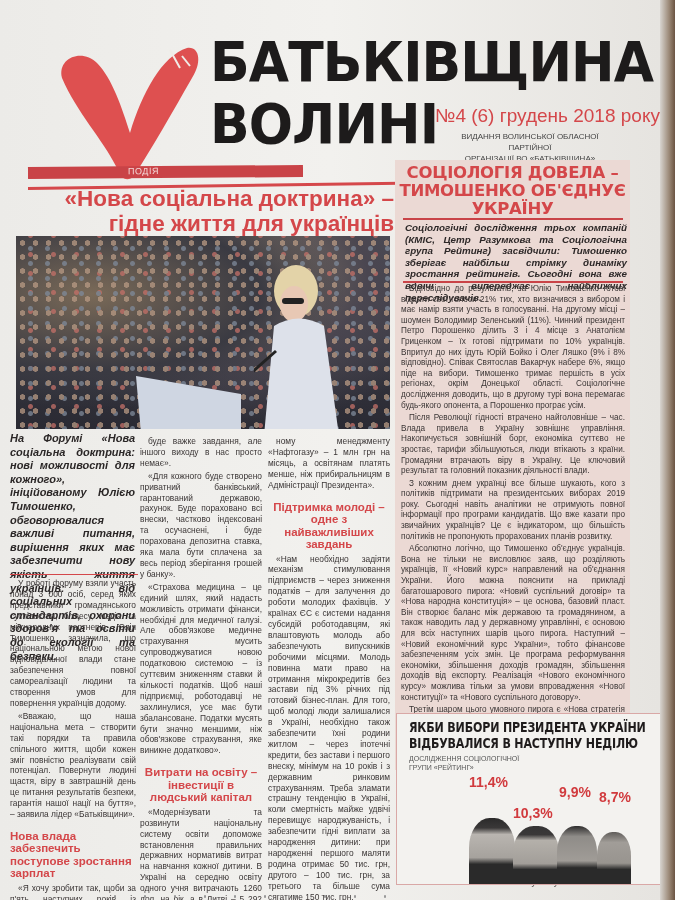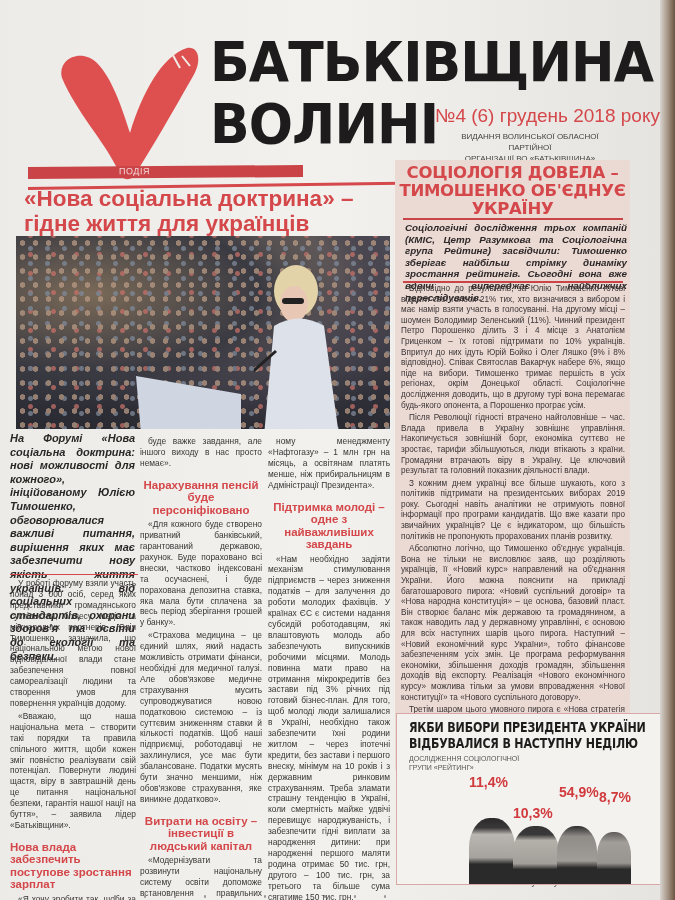--- a/index.html
+++ b/index.html
@@ -8,22 +8,22 @@
   .edge{position:absolute;left:660px;top:0;width:15px;height:900px;background:linear-gradient(90deg,#d8d5d0,#9c8a78 60%,#6b5442);}
   
   .heart{position:absolute;left:52px;top:38px;width:150px;height:150px;}
   .title1{position:absolute;left:210px;top:34px;font-weight:900;font-size:56px;letter-spacing:-1px;color:#1d1b1b;line-height:1;font-family:"DejaVu Sans",sans-serif;transform:scaleX(0.93);transform-origin:left;}
   .title2{position:absolute;left:210px;top:96px;font-weight:900;font-size:56px;letter-spacing:-1px;color:#1d1b1b;line-height:1;font-family:"DejaVu Sans",sans-serif;transform:scaleX(0.93);transform-origin:left;}
   .issue{position:absolute;left:435px;top:105px;color:#d4474a;font-size:19px;}
   .publisher{position:absolute;left:440px;top:131px;font-size:8px;color:#444;text-align:center;width:180px;line-height:11px;text-transform:uppercase;}
   .redline{position:absolute;left:28px;top:187px;width:600px;height:3px;background:#d5484b;transform:rotate(-0.8deg);transform-origin:left;}
   
   .rubric{position:absolute;left:28px;top:166px;width:275px;height:12px;background:#c94347;transform:rotate(-0.4deg);}
-  .rubric span{position:absolute;left:79px;top:0;font-size:9px;color:#f4d8d8;letter-spacing:0.5px;padding-left:12px;}
-  .lead-head{position:absolute;left:24px;top:186px;width:370px;text-align:left;color:#d4474a;font-weight:bold;font-size:22.5px;line-height:25px;}
+  .rubric span{position:absolute;left:88px;top:0;font-size:9px;color:#f4d8d8;letter-spacing:0.5px;padding-left:12px;}
+  .lead-head{position:absolute;left:24px;top:186px;width:370px;text-align:right;color:#d4474a;font-weight:bold;font-size:22.5px;line-height:25px;}
   
   .photo{position:absolute;left:16px;top:236px;width:374px;height:193px;overflow:hidden;background:
     radial-gradient(ellipse at 20% 30%,#7a6a58 0,#3a3a42 40%,transparent 60%),
     radial-gradient(ellipse at 60% 20%,#8c7d6c 0,#4a4650 40%,transparent 70%),
     linear-gradient(180deg,#4d525e 0%,#3c3c46 40%,#2a2a33 100%);}
   .crowd{position:absolute;inset:0;background-image:radial-gradient(circle,#b89a84 2.5px,transparent 3px),radial-gradient(circle,#7f8a9a 2px,transparent 3px),radial-gradient(circle,#c47068 2px,transparent 3px);background-size:13px 14px,17px 15px,23px 19px;background-position:0 0,6px 5px,3px 9px;opacity:0.75;}
   .speaker{position:absolute;left:238px;top:20px;width:90px;height:180px;}
   .podium{position:absolute;left:120px;top:140px;width:105px;height:60px;background:#cfd6e2;clip-path:polygon(0 0,100% 30%,100% 100%,5% 100%);}
   
   .col{position:absolute;font-size:8.4px;line-height:10.9px;text-align:justify;color:#3a3535;}
@@ -83,28 +83,27 @@
       <rect x="28" y="42" width="22" height="6" rx="3" fill="#222"></rect>
       <path d="M20 70 Q45 55 70 70 L85 180 L10 180 Z" fill="#dde1ea"></path>
       <path d="M22 95 L-40 150" stroke="#222" stroke-width="3"></path>
     </svg>
   </div>
 
   <div class="intro">На Форумі «Нова соціальна доктрина: нові можливості для кожного», ініційованому Юлією Тимошенко, обговорювалися важливі питання, вирішення яких має забезпечити нову якість життя українців: від соціальних стандартів, охорони здоров'я та освіти до екології та безпеки.</div>
   <div class="intro-line"></div>
   <div class="col" style="left:10px;top:578px;width:126px;">
     <p>У роботі форуму взяли участь понад 3 000 осіб, серед яких представники громадянського суспільства, бізнесу, медіа та міжнародних партнерів. Юлія Тимошенко зазначила, що національною метою нової відповідальної влади стане забезпечення повної самореалізації людини та створення умов для повернення українців додому.</p>
-    <p>«Вважаю, що наша національна мета – створити такі порядки та правила спільного життя, щоби кожен зміг повністю реалізувати свій потенціал. Повернути людині щастя, віру в завтрашній день це питання національної безпеки, гарантія нашої нації на буття», – заявила лідер «Батьківщини».</p>
+    <p>«Вважаю, що наша національна мета – створити такі порядки та правила спільного життя, щоби кожен зміг повністю реалізувати свій потенціал. Повернути людині щастя, віру в завтрашній день це питання результатів безпеки, гарантія нашої нації на буття», – заявила лідер «Батьківщини».</p>
     <div class="sub left">Нова влада забезпечить поступове зростання зарплат</div>
     <p>«Я хочу зробити так, щоби за п'ять наступних років із моменту виборів нового президента середня заробітна плата в Україні поступово, кожного року, наздоганяла якусь країну, яка біля нас розташована і яка має трохи вищі доходи. І щоби через п'ять років ми мали хоча б таку ж заробітну плату, як у Польщі сьогодні. Це</p>
   </div>
 
   <div class="col" style="left:140px;top:436px;width:122px;">
     <p>буде важке завдання, але іншого виходу в нас просто немає».</p>
-    <div class="sub">Нарахування пенсій буде персоніфіковано</div>
     <p>«Для кожного буде створено приватний банківський, гарантований державою, рахунок. Буде пораховано всі внески, частково індексовані та осучаснені, і буде порахована депозитна ставка, яка мала бути сплачена за весь період зберігання грошей у банку».</p>
     <p>«Страхова медицина – це єдиний шлях, який надасть можливість отримати фінанси, необхідні для медичної галузі. Але обов'язкове медичне страхування мусить супроводжуватися новою податковою системою – із суттєвим зниженням ставки й кількості податків. Щоб наші підприємці, роботодавці не захлинулися, усе має бути збалансоване. Податки мусять бути значно меншими, ніж обов'язкове страхування, яке виникне додатково».</p>
     <div class="sub">Витрати на освіту – інвестиції в людський капітал</div>
     <p>«Модернізувати та розвинути національну систему освіти допоможе встановлення правильних державних нормативів витрат на навчання кожної дитини. В Україні на середню освіту одного учня витрачають 1260 дол. на рік, а в Литві – 5 292 доларів! У ці нормативи треба закласти всі необхідні кошти для гідних зарплат освітян, організації навчального процесу, повного матеріально-технічного забезпечення освітніх закладів... Мене обурює, що уряд встановив європейський рівень зарплат суддям – 300 тис. грн на місяць, керів-</p>
   </div>
 
   <div class="col" style="left:268px;top:436px;width:122px;">
     <p>ному менеджменту «Нафтогазу» – 1 млн грн на місяць, а освітянам платять менше, ніж прибиральницям в Адміністрації Президента».</p>
     <div class="sub">Підтримка молоді – одне з найважливіших завдань</div>
     <p>«Нам необхідно задіяти механізм стимулювання підприємств – через зниження податків – для залучення до роботи молодих фахівців. У країнах ЄС є системи надання субсидій роботодавцям, які влаштовують молодь або забезпечують випускників робочими місцями. Молодь повинна мати право на отримання мікрокредитів без застави під 3% річних під готовий бізнес-план. Для того, щоб молоді люди залишалися в Україні, необхідно також забезпечити їхні родини житлом – через іпотечні кредити, без застави і першого внеску, мінімум на 10 років і з державним ринковим страхуванням. Треба зламати страшну тенденцію в Україні, коли смертність майже удвічі перевищує народжуваність, і забезпечити гідні виплати за народження дитини: при народженні першого маляти родина отримає 50 тис. грн, другого – 100 тис. грн, за третього та більше сума сягатиме 150 тис. грн.</p>
@@ -142,21 +141,21 @@
 
     <div class="cand" style="left:72px;width:44px;height:110px;">
       <div class="pct" style="left:0;top:0;">11,4%</div>
       <div class="face" style="left:0;width:46px;height:66px;background:linear-gradient(180deg,#2b2a2a 0,#3a3838 15%,#b9b5b0 25%,#a6a29d 60%,#2a2a2a 70%,#2a2a2a 100%);"></div>
     </div>
     <div class="cand" style="left:116px;width:46px;height:100px;">
       <div class="pct" style="left:0;top:0;margin-top:21px;">10,3%</div>
       <div class="face" style="left:0;width:46px;height:58px;background:linear-gradient(180deg,#353434 0,#3a3838 15%,#b4b0aa 25%,#a29e99 65%,#2a2a2a 75%,#2a2a2a 100%);"></div>
     </div>
     <div class="cand" style="left:160px;width:40px;height:100px;">
-      <div class="pct" style="left:2px;top:0;">54,9%</div>
+      <div class="pct" style="left:2px;top:0;">9,9%</div>
       <div class="face" style="left:0;width:40px;height:58px;background:linear-gradient(180deg,#2e2d2d 0,#8f8c88 18%,#a09c97 60%,#2a2a2a 72%,#2a2a2a 100%);"></div>
     </div>
     <div class="cand" style="left:200px;width:35px;height:95px;">
       <div class="pct" style="left:2px;top:0;">8,7%</div>
       <div class="face" style="left:0;width:34px;height:52px;background:linear-gradient(180deg,#605d5a 0,#a19d98 20%,#98948f 60%,#2a2a2a 72%,#2a2a2a 100%);"></div>
     </div>
   </div>
 
   <div class="dots"></div>
 </div>

